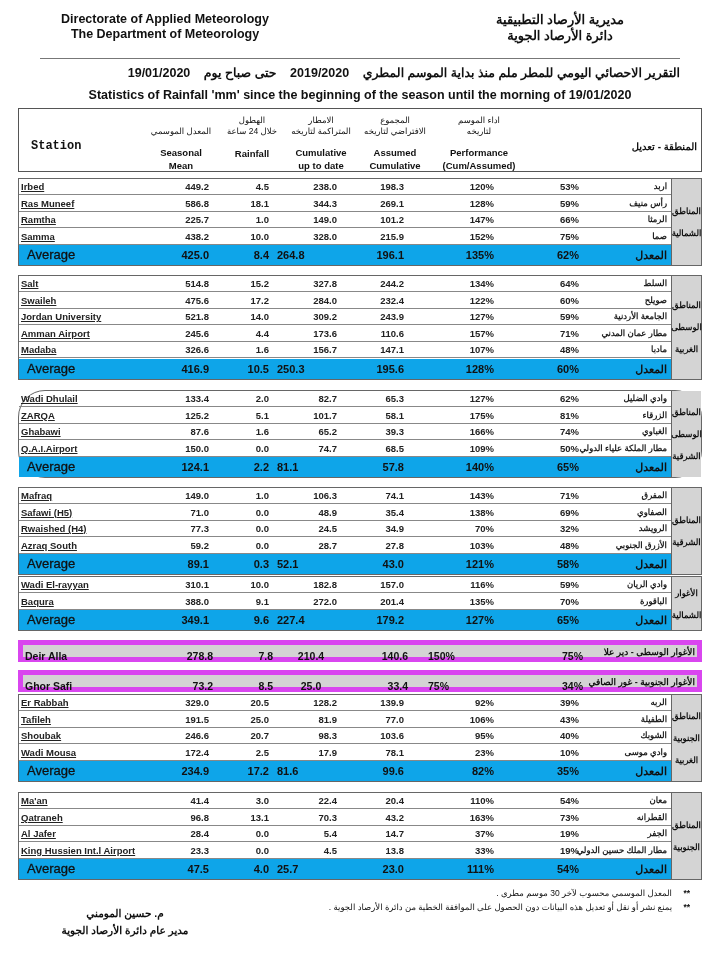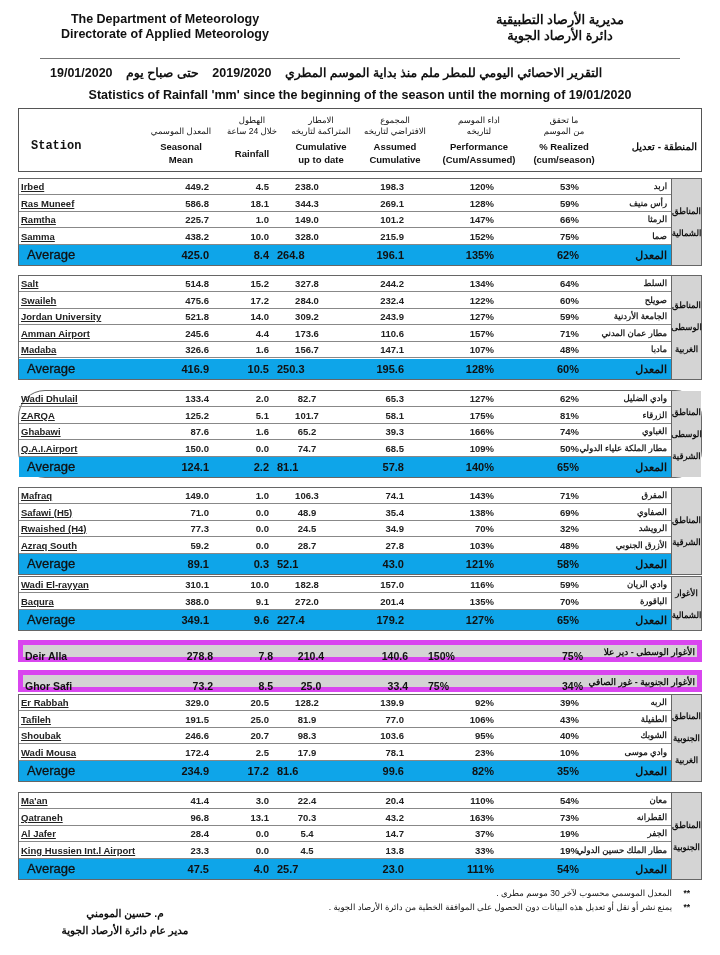--- a/index.html
+++ b/index.html
@@ -2,39 +2,39 @@
 <html><head>
 <meta charset="utf-8">
 <style>
   * { box-sizing: border-box; margin: 0; padding: 0; }
   html, body { width: 720px; height: 955px; background: #ffffff; overflow: hidden; }
   body { font-family: "Liberation Sans", sans-serif; color: #111; position: relative; }
 
   .hdr-en { position: absolute; left: 40px; top: 12px; width: 250px; text-align: center; font-weight: bold; font-size: 12.5px; line-height: 15px; }
   .hdr-ar { position: absolute; left: 440px; top: 12px; width: 240px; text-align: center; font-weight: bold; font-size: 13px; line-height: 16px; direction: rtl; }
   .hdr-rule { position: absolute; left: 40px; top: 58px; width: 640px; height: 1px; background: #777; }
-  .title-ar { position: absolute; left: 40px; top: 65px; width: 640px; text-align: left; font-weight: bold; font-size: 12.5px; direction: rtl; line-height: 16px; }
+  .title-ar { position: absolute; left: 40px; top: 65px; width: 640px; text-align: right; font-weight: bold; font-size: 12.5px; direction: rtl; line-height: 16px; }
   .title-ar .dt { display: inline-block; margin: 0 10px; direction: ltr; }
   .title-en { position: absolute; left: 40px; top: 87px; width: 640px; text-align: center; font-weight: bold; font-size: 12.5px; line-height: 16px; }
 
   .colhead { position: absolute; left: 18px; top: 108px; width: 684px; height: 64px; border: 1px solid #555; background: #fff; }
   .colhead .c { position: absolute; top: 0; height: 62px; text-align: center; }
   .colhead .ar { font-size: 8.5px; line-height: 11px; direction: rtl; display: block; margin-top: 6px; }
-  .colhead .en { font-size: 9.5px; font-weight: bold; line-height: 13px; display: block; margin-top: 3px; }
+  .colhead .en { font-size: 9.5px; font-weight: bold; line-height: 13px; display: block; margin-top: 9px; }
   .colhead .station { position: absolute; left: 12px; top: 30px; font-family: "Liberation Mono", monospace; font-weight: bold; font-size: 12px; }
   .colhead .region { position: absolute; right: 4px; top: 32px; font-size: 10px; font-weight: bold; direction: rtl; }
 
   .group { position: absolute; left: 18px; width: 684px; border: 1px solid #666; background: #fff; }
   .group .side { position: absolute; right: 0; top: 0; bottom: 0; width: 30px; background: #d4d4d4; border-left: 1px solid #666; display: flex; flex-direction: column; justify-content: center; align-items: center; font-size: 8.5px; font-weight: bold; direction: rtl; line-height: 22px; text-align: center; }
   .row { position: absolute; left: 0; right: 30px; height: 16px; border-bottom: 1px solid #888; font-size: 9.5px; }
   .row span { position: absolute; top: 2px; font-weight: bold; color: #222; }
   .row .st { left: 2px; text-decoration: underline; }
   .row .n1 { left: 120px; width: 70px; text-align: right; }
   .row .n2 { left: 200px; width: 50px; text-align: right; }
-  .row .n3 { left: 258px; width: 60px; text-align: center; }
+  .row .n3 { left: 258px; width: 60px; text-align: right; }
   .row .n4 { left: 330px; width: 55px; text-align: right; }
   .row .p1 { left: 405px; width: 70px; text-align: right; }
   .row .p2 { left: 500px; width: 60px; text-align: right; }
   .row .ar { right: 4px; font-size: 8.5px; direction: rtl; }
   .avg { position: absolute; left: 0; right: 30px; height: 20px; background: #0ea5e9; font-size: 11px; font-weight: bold; }
   .avg span { position: absolute; top: 4px; }
   .avg .lbl { left: 8px; font-size: 13px; top: 2px; font-weight: normal; -webkit-text-stroke: 0.3px #111; }
   .avg .n1 { left: 120px; width: 70px; text-align: right; }
   .avg .n2 { left: 200px; width: 50px; text-align: right; }
   .avg .n3 { left: 258px; width: 60px; text-align: left; }
@@ -56,22 +56,22 @@
 
   .notes { position: absolute; left: 290px; top: 886px; width: 400px; font-size: 8.5px; line-height: 14px; direction: rtl; }
   .notes div { position: relative; padding-right: 18px; }
   .notes div::before { content: "**"; position: absolute; right: 0; top: 0; font-weight: bold; }
   .sig { position: absolute; left: 30px; top: 905px; width: 190px; text-align: center; direction: rtl; font-weight: bold; font-size: 10.5px; line-height: 17px; }
 </style>
 </head>
 <body>
 
 <div class="hdr-en">
+  <div>Directorate of Applied Meteorology</div>
   <div>The Department of Meteorology</div>
-  <div>Directorate of Applied Meteorology</div>
 </div>
 <div class="hdr-ar">
   <div>مديرية الأرصاد التطبيقية</div>
   <div>دائرة الأرصاد الجوية</div>
 </div>
 <div class="hdr-rule"></div>
 <div class="title-ar">
   <span>التقرير الاحصائي اليومي للمطر ملم منذ بداية الموسم المطري</span>
   <span class="dt">2019/2020</span>
   <span>حتى صباح يوم</span>
@@ -102,26 +102,20 @@
     <span class="ar" style="margin-top:0">الافتراضي لتاريخه</span>
     <span class="en">Assumed</span>
     <span class="en" style="margin-top:0">Cumulative</span>
   </div>
   <div class="c" style="left:410px;width:100px;">
     <span class="ar">اداء الموسم</span>
     <span class="ar" style="margin-top:0">لتاريخه</span>
     <span class="en">Performance</span>
     <span class="en" style="margin-top:0">(Cum/Assumed)</span>
   </div>
-  <div class="c" style="left:500px;width:90px;">
-    <span class="ar">ما تحقق</span>
-    <span class="ar" style="margin-top:0">من الموسم</span>
-    <span class="en">% Realized</span>
-    <span class="en" style="margin-top:0">(cum/season)</span>
-  </div>
   <span class="region">المنطقة - تعديل</span>
 </div>
 
 <div id="tables">
     <div class="group" style="top: 178px; height: 88px;">
       <div class="row" style="top: 0px;">
         <span class="st">Irbed</span>
         <span class="n1">449.2</span>
         <span class="n2">4.5</span>
         <span class="n3">238.0</span>

